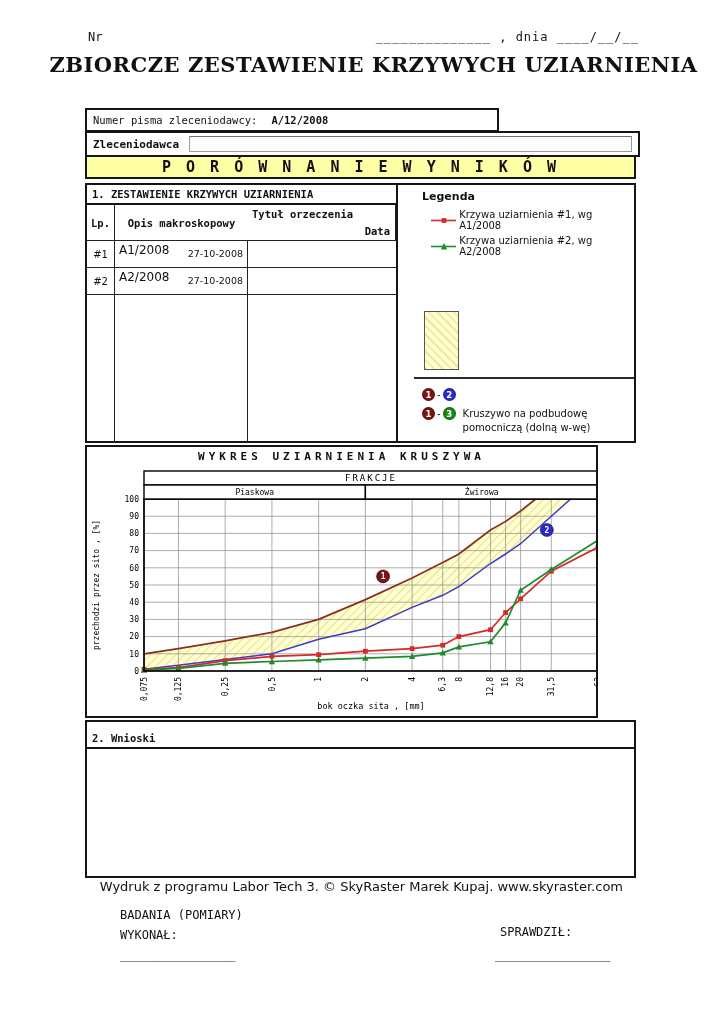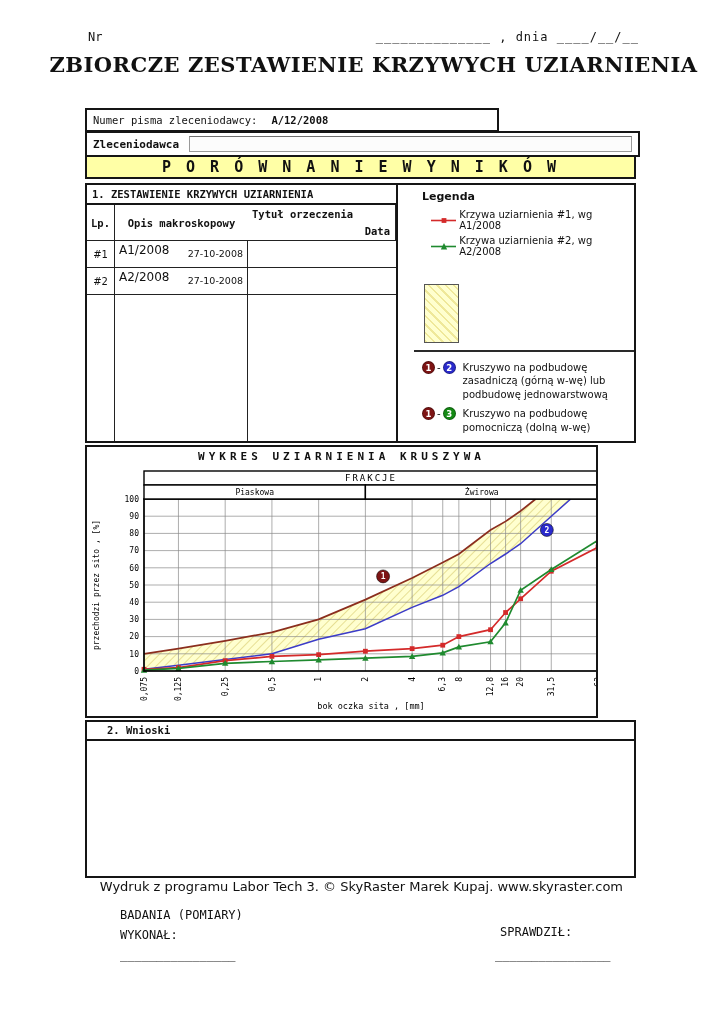--- a/index.html
+++ b/index.html
@@ -70,21 +70,21 @@
   .chart-sec{position:absolute;left:85px;top:445px;width:513px;height:273px;
              border:2px solid #151515;box-sizing:border-box;}
   .chart-title{text-align:center;font-weight:bold;font-size:11px;letter-spacing:4px;
                font-family:"DejaVu Sans Mono",monospace;margin-top:3px;}
   .chart-wrap{display:flex;justify-content:center;}
 
   
   .sec2{position:absolute;left:85px;top:720px;width:551px;height:158px;
         border:2px solid #151515;box-sizing:border-box;}
   .sec2-head{height:17px;line-height:17px;border-bottom:2px solid #151515;
-             font-size:10.5px;font-weight:bold;padding-left:20px;}
+             font-size:10.5px;font-weight:bold;padding-left:5px;margin-top:8px;}
 
   .credit{position:absolute;right:100px;top:879px;font-size:13px;}
 
   .sig-block1{position:absolute;left:120px;top:905px;font-size:12px;line-height:20px;}
   .sig-line1{position:absolute;left:120px;top:948px;font-size:12px;}
   .sig-right{position:absolute;left:500px;top:925px;font-size:12px;}
   .sig-line2{position:absolute;left:495px;top:948px;font-size:12px;}
 
   svg text{font-family:"DejaVu Sans Mono",monospace;}
 </style>
@@ -161,21 +161,20 @@
       <div class="field-note">
         <div class="swatch"></div>
       </div>
       <div class="divider"></div>
       <div class="rnote">
         <span class="badges">
           <span class="badge" style="background: rgb(125, 20, 20);">1</span>
             <span>-</span>
             <span class="badge" style="background: rgb(42, 42, 204);">2</span>
         </span>
-        <span class="txt">Kruszywo na podbudowę zasadniczą (górną w-wę) lub podbudowę jednowarstwową</span>
       </div>
       <div class="rnote">
         <span class="badges">
           <span class="badge" style="background: rgb(125, 20, 20);">1</span>
             <span>-</span>
             <span class="badge" style="background: rgb(20, 138, 20);">3</span>
         </span>
         <span class="txt">Kruszywo na podbudowę pomocniczą (dolną w-wę)</span>
       </div>
     </div>

